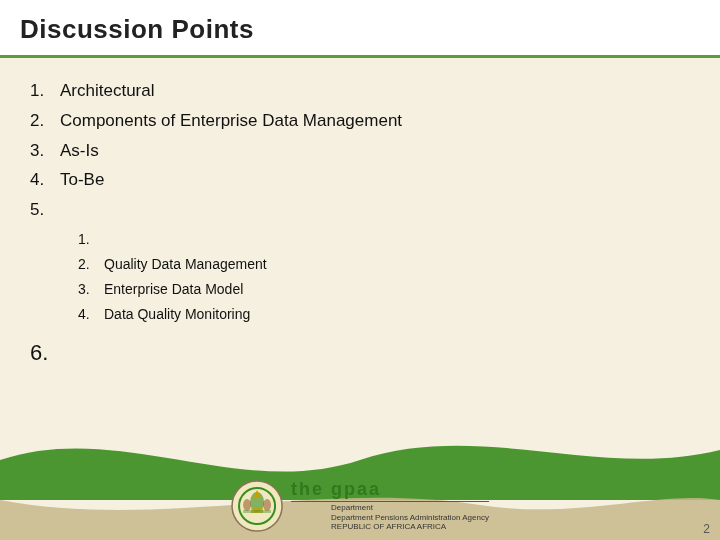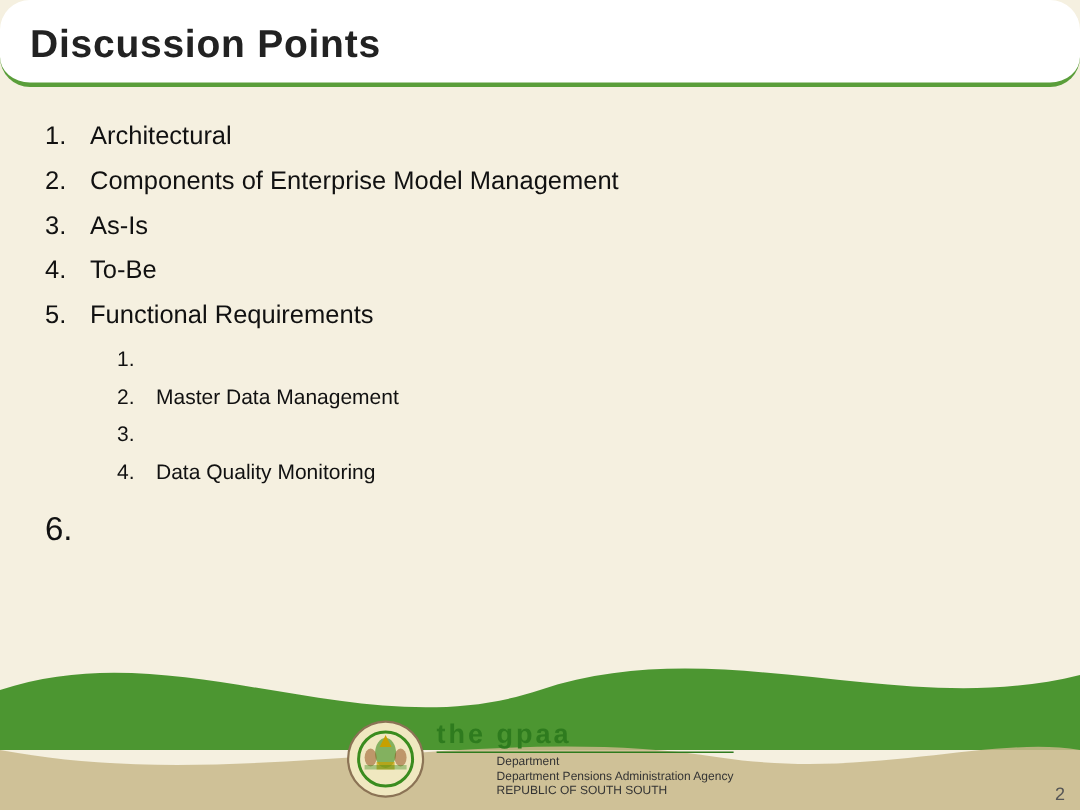--- a/index.html
+++ b/index.html
@@ -18,21 +18,20 @@
       height: 540px;
       background: #f5f0e0;
       position: relative;
       overflow: hidden;
     }
 
     .title-bar {
       background: #ffffff;
       padding: 14px 20px 10px 20px;
       border-bottom: 3px solid #5a9e3a;
-      border-radius: 20px;
     }
 
     .title-bar h1 {
       font-size: 26px;
       font-weight: bold;
       color: #222;
       letter-spacing: 0.5px;
     }
 
     .content {
@@ -172,46 +171,46 @@
   </div>
 
   <div class="content">
     <ul class="main-list">
       <li>
         <span class="num">1.</span>
         <span>Architectural</span>
       </li>
       <li>
         <span class="num">2.</span>
-        <span>Components of Enterprise Model Management</span>
+        <span>Components of Enterprise Data Management</span>
       </li>
       <li>
         <span class="num">3.</span>
         <span>As-Is</span>
       </li>
       <li>
         <span class="num">4.</span>
         <span>To-Be</span>
       </li>
       <li>
         <span class="num item-functional">5.</span>
-        <span class="item-functional">Functional Requirements</span>
       </li>
     </ul>
 
     <ul class="sub-list">
       <li>
         <span class="sub-num">1.</span>
       </li>
       <li>
         <span class="sub-num">2.</span>
-        <span>Master Data Management</span>
+        <span>Quality Data Management</span>
       </li>
       <li>
         <span class="sub-num">3.</span>
+        <span>Enterprise Data Model</span>
       </li>
       <li>
         <span class="sub-num">4.</span>
         <span>Data Quality Monitoring</span>
       </li>
     </ul>
 
     <ul class="main-list" style="margin-top:2px;">
       <li>
         <span class="num item-arch">6.</span>
@@ -241,20 +240,20 @@
 
         <ellipse cx="16" cy="25" rx="4" ry="6" fill="#8B4513" opacity="0.5"></ellipse>
         <ellipse cx="36" cy="25" rx="4" ry="6" fill="#8B4513" opacity="0.5"></ellipse>
         <rect x="12" y="30" width="28" height="3" fill="#3a8c1e" opacity="0.4"></rect>
       </svg>
       <div class="logo-text-block">
         <span class="logo-gpaa">the gpaa</span>
         <div class="logo-divider"></div>
         <span class="logo-dept">Department</span>
         <span class="logo-dept">Department Pensions Administration Agency</span>
-        <span class="logo-dept">REPUBLIC OF SOUTH SOUTH</span>
+        <span class="logo-dept">REPUBLIC OF AFRICA AFRICA</span>
       </div>
     </div>
   </div>
 
   <div class="page-num">2</div>
 
 </div>
 
 </body></html>

